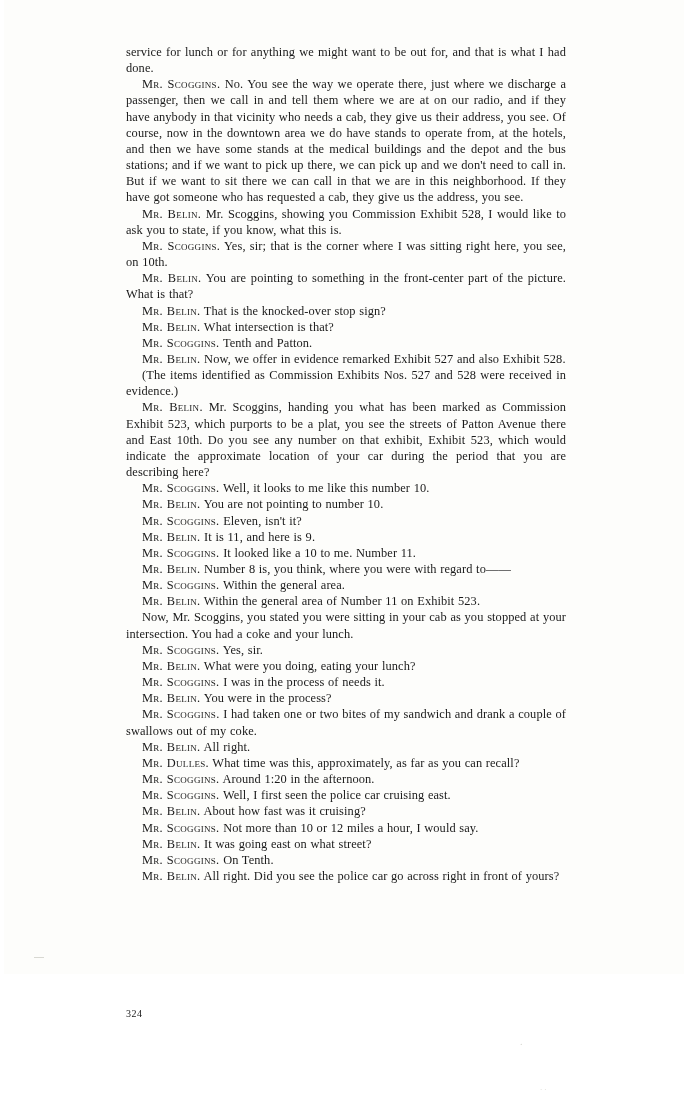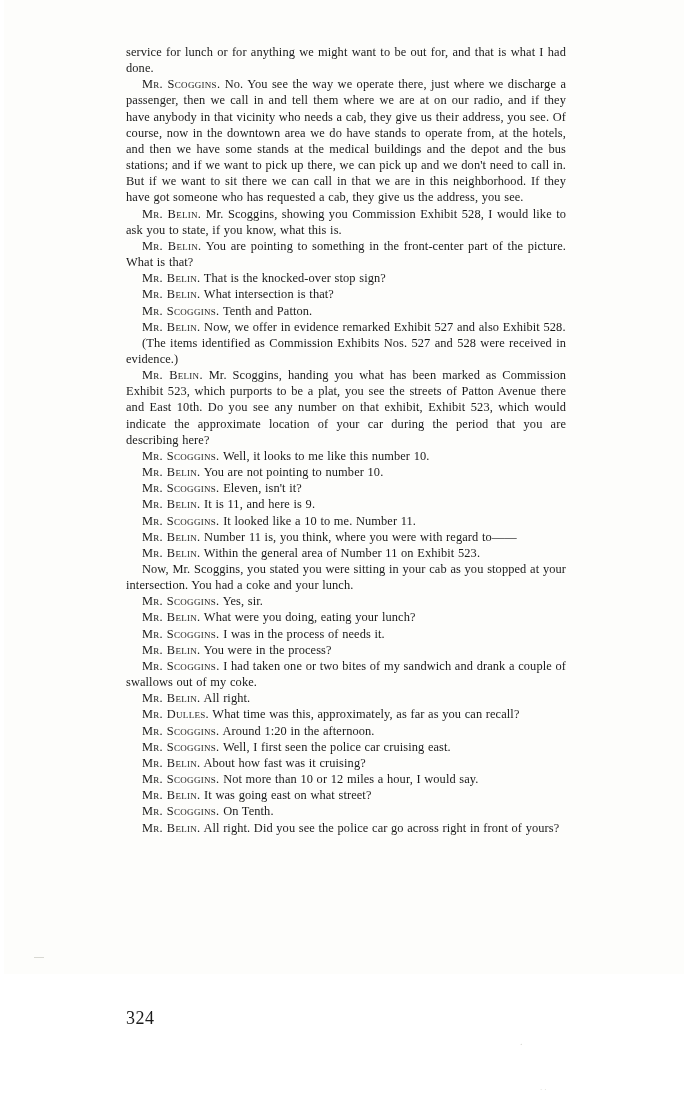--- a/index.html
+++ b/index.html
@@ -42,21 +42,21 @@
     text-indent: 0;
   }
   .speaker {
     font-variant: small-caps;
     letter-spacing: 0.3px;
   }
   .page-number {
     position: absolute;
     left: 122px;
     top: 1008px;
-    font-size: 18px;
+    font-size: 10px;
     font-family: "Liberation Serif", serif;
     letter-spacing: 0.5px;
     color: #1a1a1a;
   }
   .edge-mark-left {
     position: absolute;
     left: 30px;
     top: 957px;
     width: 10px;
     height: 1px;
@@ -81,33 +81,35 @@
 </style>
 </head>
 <body>
 
 <div class="page">
 
   <div class="text-column" id="body-col">
       <p class="para noindent"><span>service for lunch or for anything we might want to be out for, and that is what I had done.</span></p>
       <p class="para"><span class="speaker">Mr. Scoggins.</span> <span>No. You see the way we operate there, just where we discharge a passenger, then we call in and tell them where we are at on our radio, and if they have anybody in that vicinity who needs a cab, they give us their address, you see. Of course, now in the downtown area we do have stands to operate from, at the hotels, and then we have some stands at the medical buildings and the depot and the bus stations; and if we want to pick up there, we can pick up and we don't need to call in. But if we want to sit there we can call in that we are in this neighborhood. If they have got someone who has requested a cab, they give us the address, you see.</span></p>
       <p class="para"><span class="speaker">Mr. Belin.</span> <span>Mr. Scoggins, showing you Commission Exhibit 528, I would like to ask you to state, if you know, what this is.</span></p>
+      <p class="para"><span class="speaker">Mr. Scoggins.</span> <span>Yes, sir; that is the corner where I was sitting right here, you see, on 10th.</span></p>
       <p class="para"><span class="speaker">Mr. Belin.</span> <span>You are pointing to something in the front-center part of the picture. What is that?</span></p>
       <p class="para"><span class="speaker">Mr. Belin.</span> <span>That is the knocked-over stop sign?</span></p>
       <p class="para"><span class="speaker">Mr. Belin.</span> <span>What intersection is that?</span></p>
       <p class="para"><span class="speaker">Mr. Scoggins.</span> <span>Tenth and Patton.</span></p>
       <p class="para"><span class="speaker">Mr. Belin.</span> <span>Now, we offer in evidence remarked Exhibit 527 and also Exhibit 528.</span></p>
       <p class="para"><span>(The items identified as Commission Exhibits Nos. 527 and 528 were received in evidence.)</span></p>
       <p class="para"><span class="speaker">Mr. Belin.</span> <span>Mr. Scoggins, handing you what has been marked as Commission Exhibit 523, which purports to be a plat, you see the streets of Patton Avenue there and East 10th. Do you see any number on that exhibit, Exhibit 523, which would indicate the approximate location of your car during the period that you are describing here?</span></p>
       <p class="para"><span class="speaker">Mr. Scoggins.</span> <span>Well, it looks to me like this number 10.</span></p>
       <p class="para"><span class="speaker">Mr. Belin.</span> <span>You are not pointing to number 10.</span></p>
       <p class="para"><span class="speaker">Mr. Scoggins.</span> <span>Eleven, isn't it?</span></p>
       <p class="para"><span class="speaker">Mr. Belin.</span> <span>It is 11, and here is 9.</span></p>
       <p class="para"><span class="speaker">Mr. Scoggins.</span> <span>It looked like a 10 to me. Number 11.</span></p>
-      <p class="para"><span class="speaker">Mr. Belin.</span> <span>Number 11 is, you think, where you were with regard to——</span></p>
+      <p class="para"><span class="speaker">Mr. Belin.</span> <span>Number 8 is, you think, where you were with regard to——</span></p>
+      <p class="para"><span class="speaker">Mr. Scoggins.</span> <span>Within the general area.</span></p>
       <p class="para"><span class="speaker">Mr. Belin.</span> <span>Within the general area of Number 11 on Exhibit 523.</span></p>
       <p class="para"><span>Now, Mr. Scoggins, you stated you were sitting in your cab as you stopped at your intersection. You had a coke and your lunch.</span></p>
       <p class="para"><span class="speaker">Mr. Scoggins.</span> <span>Yes, sir.</span></p>
       <p class="para"><span class="speaker">Mr. Belin.</span> <span>What were you doing, eating your lunch?</span></p>
       <p class="para"><span class="speaker">Mr. Scoggins.</span> <span>I was in the process of needs it.</span></p>
       <p class="para"><span class="speaker">Mr. Belin.</span> <span>You were in the process?</span></p>
       <p class="para"><span class="speaker">Mr. Scoggins.</span> <span>I had taken one or two bites of my sandwich and drank a couple of swallows out of my coke.</span></p>
       <p class="para"><span class="speaker">Mr. Belin.</span> <span>All right.</span></p>
       <p class="para"><span class="speaker">Mr. Dulles.</span> <span>What time was this, approximately, as far as you can recall?</span></p>
       <p class="para"><span class="speaker">Mr. Scoggins.</span> <span>Around 1:20 in the afternoon.</span></p>

